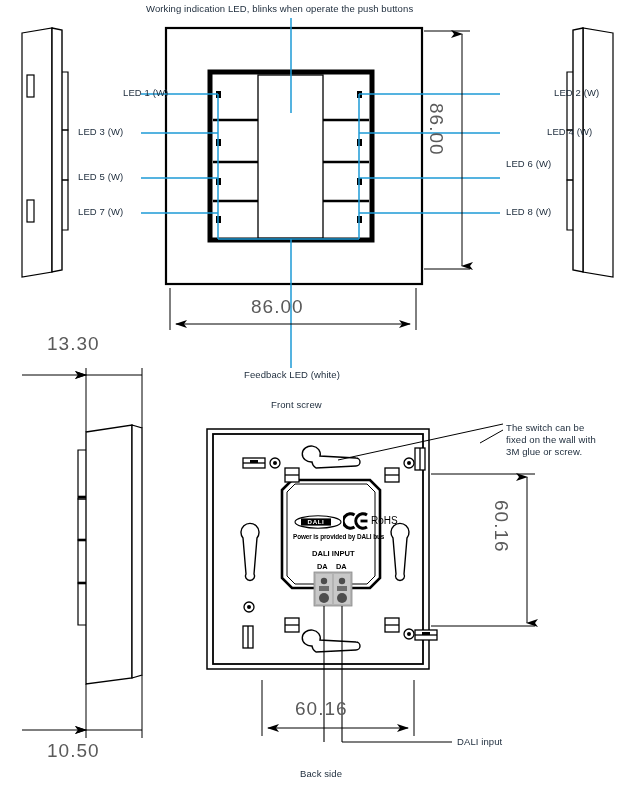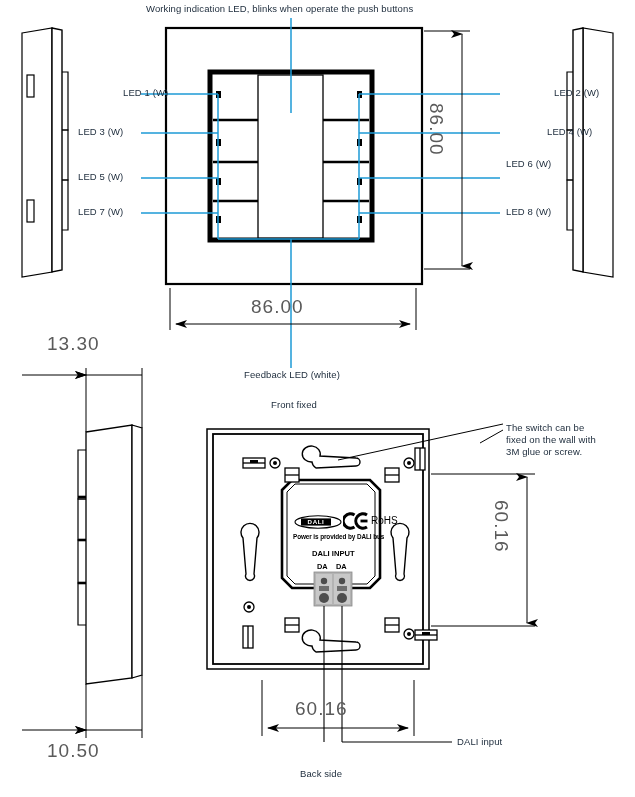--- a/index.html
+++ b/index.html
@@ -273,21 +273,21 @@
 
   <div class="lbl" style="left:506px;top:87px;margin-left:48px;">LED 2 (W)</div>
   <div class="lbl" style="left:506px;top:126px;margin-left:41px;">LED 4 (W)</div>
   <div class="lbl" style="left:506px;top:158px;">LED 6 (W)</div>
   <div class="lbl" style="left:506px;top:206px;">LED 8 (W)</div>
 
   <div class="dim rot" style="left:447px;top:103px;">86.00</div>
   <div class="dim" style="left:251px;top:296px;">86.00</div>
 
   <div class="lbl" style="left:244px;top:369px;">Feedback LED (white)</div>
-  <div class="lbl" style="left:271px;top:399px;">Front fixed</div>
+  <div class="lbl" style="left:271px;top:399px;">Front screw</div>
 
   <div class="dim" style="left:47px;top:333px;">13.30</div>
   <div class="dim" style="left:47px;top:740px;">10.50</div>
 
   <div class="dim rot" style="left:512px;top:500px;">60.16</div>
   <div class="dim" style="left:295px;top:698px;">60.16</div>
 
   <div class="lbl" style="left:506px;top:422px;">The switch can be</div>
   <div class="lbl" style="left:506px;top:434px;">fixed on the wall with</div>
   <div class="lbl" style="left:506px;top:446px;">3M glue or screw.</div>

